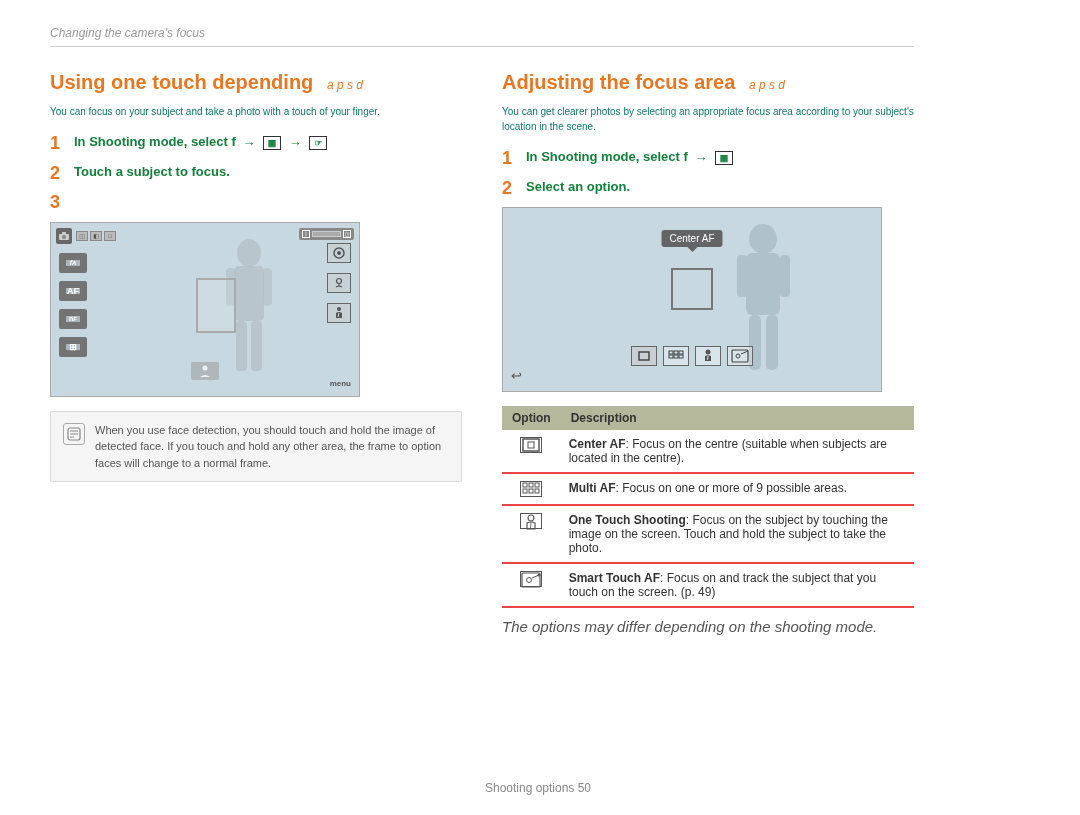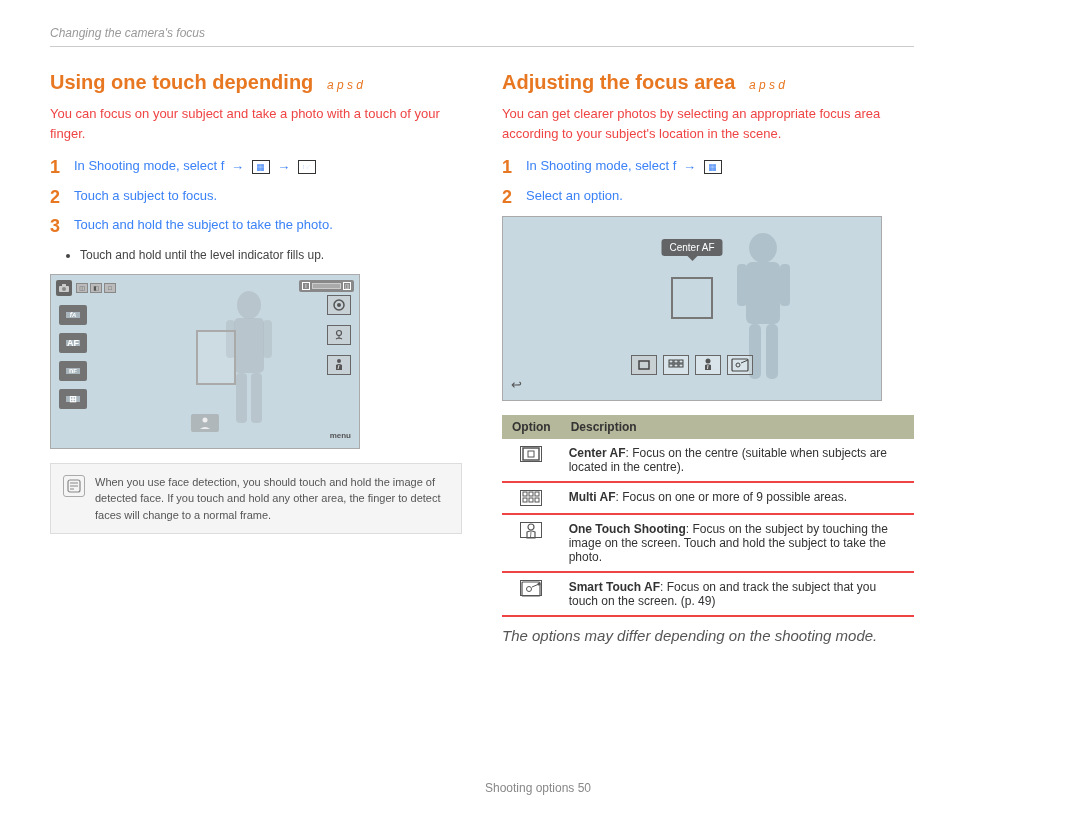--- a/index.html
+++ b/index.html
@@ -55,44 +55,44 @@
     .section-title-suffix {
       font-size: 12px;
       font-weight: normal;
       color: #e87722;
       margin-left: 8px;
       font-style: italic;
     }
 
     
     .intro-text {
-      font-size: 13px;
-      color: #ef4444;
+      font-size: 10px;
+      color: #0f766e;
       line-height: 1.5;
       margin-bottom: 14px;
     }
 
     
     .step {
       display: flex;
       align-items: flex-start;
       margin-bottom: 8px;
     }
     .step-number {
       font-size: 18px;
       color: #e87722;
       font-weight: bold;
       margin-right: 8px;
       line-height: 1.2;
       min-width: 16px;
     }
     .step-text {
       font-size: 13px;
-      color: #3b82f6;
-      font-weight: normal;
+      color: #15803d;
+      font-weight: bold;
       line-height: 1.4;
     }
     .step-text .arrow {
       margin: 0 3px;
     }
     .step-text .icon-box {
       display: inline-block;
       border: 1.5px solid #333;
       width: 18px;
       height: 14px;
@@ -424,26 +424,22 @@
         </span>
       </div>
 
       <div class="step">
         <span class="step-number">2</span>
         <span class="step-text">Touch a subject to focus.</span>
       </div>
 
       <div class="step">
         <span class="step-number">3</span>
-        <span class="step-text">Touch and hold the subject to take the photo.</span>
-      </div>
-
-      <ul class="bullet-list">
-        <li class="bullet-item">Touch and hold until the level indicator fills up.</li>
-      </ul>
+      </div>
+
 
       <div class="camera-screen">
 
         <div class="cam-top-icons">
 
           <div class="cam-icon-sm">
             <svg width="10" height="8" viewBox="0 0 10 8">
               <rect x="0" y="2" width="10" height="6" rx="1" fill="#ccc"></rect>
               <circle cx="5" cy="5" r="2" fill="#888"></circle>
               <rect x="3" y="0" width="4" height="2" rx="0.5" fill="#ccc"></rect>
@@ -520,21 +516,21 @@
 
       <div class="note-box">
         <div class="note-icon">
           <svg width="14" height="14" viewBox="0 0 14 14">
             <rect x="1" y="1" width="12" height="12" rx="2" fill="none" stroke="#888" stroke-width="1.2"></rect>
             <line x1="3" y1="4" x2="11" y2="4" stroke="#888" stroke-width="1"></line>
             <line x1="3" y1="7" x2="11" y2="7" stroke="#888" stroke-width="1"></line>
             <line x1="3" y1="10" x2="7" y2="10" stroke="#888" stroke-width="1"></line>
           </svg>
         </div>
-        <p class="note-text">When you use face detection, you should touch and hold the image of detected face. If you touch and hold any other area, the finger to detect faces will change to a normal frame.</p>
+        <p class="note-text">When you use face detection, you should touch and hold the image of detected face. If you touch and hold any other area, the frame to option faces will change to a normal frame.</p>
       </div>
     </div>
 
     <div class="right-column">
 
       <div class="section-title">
         <span>Adjusting the focus area</span>
         <span class="section-title-suffix">a  p  s  d</span>
       </div>
 

